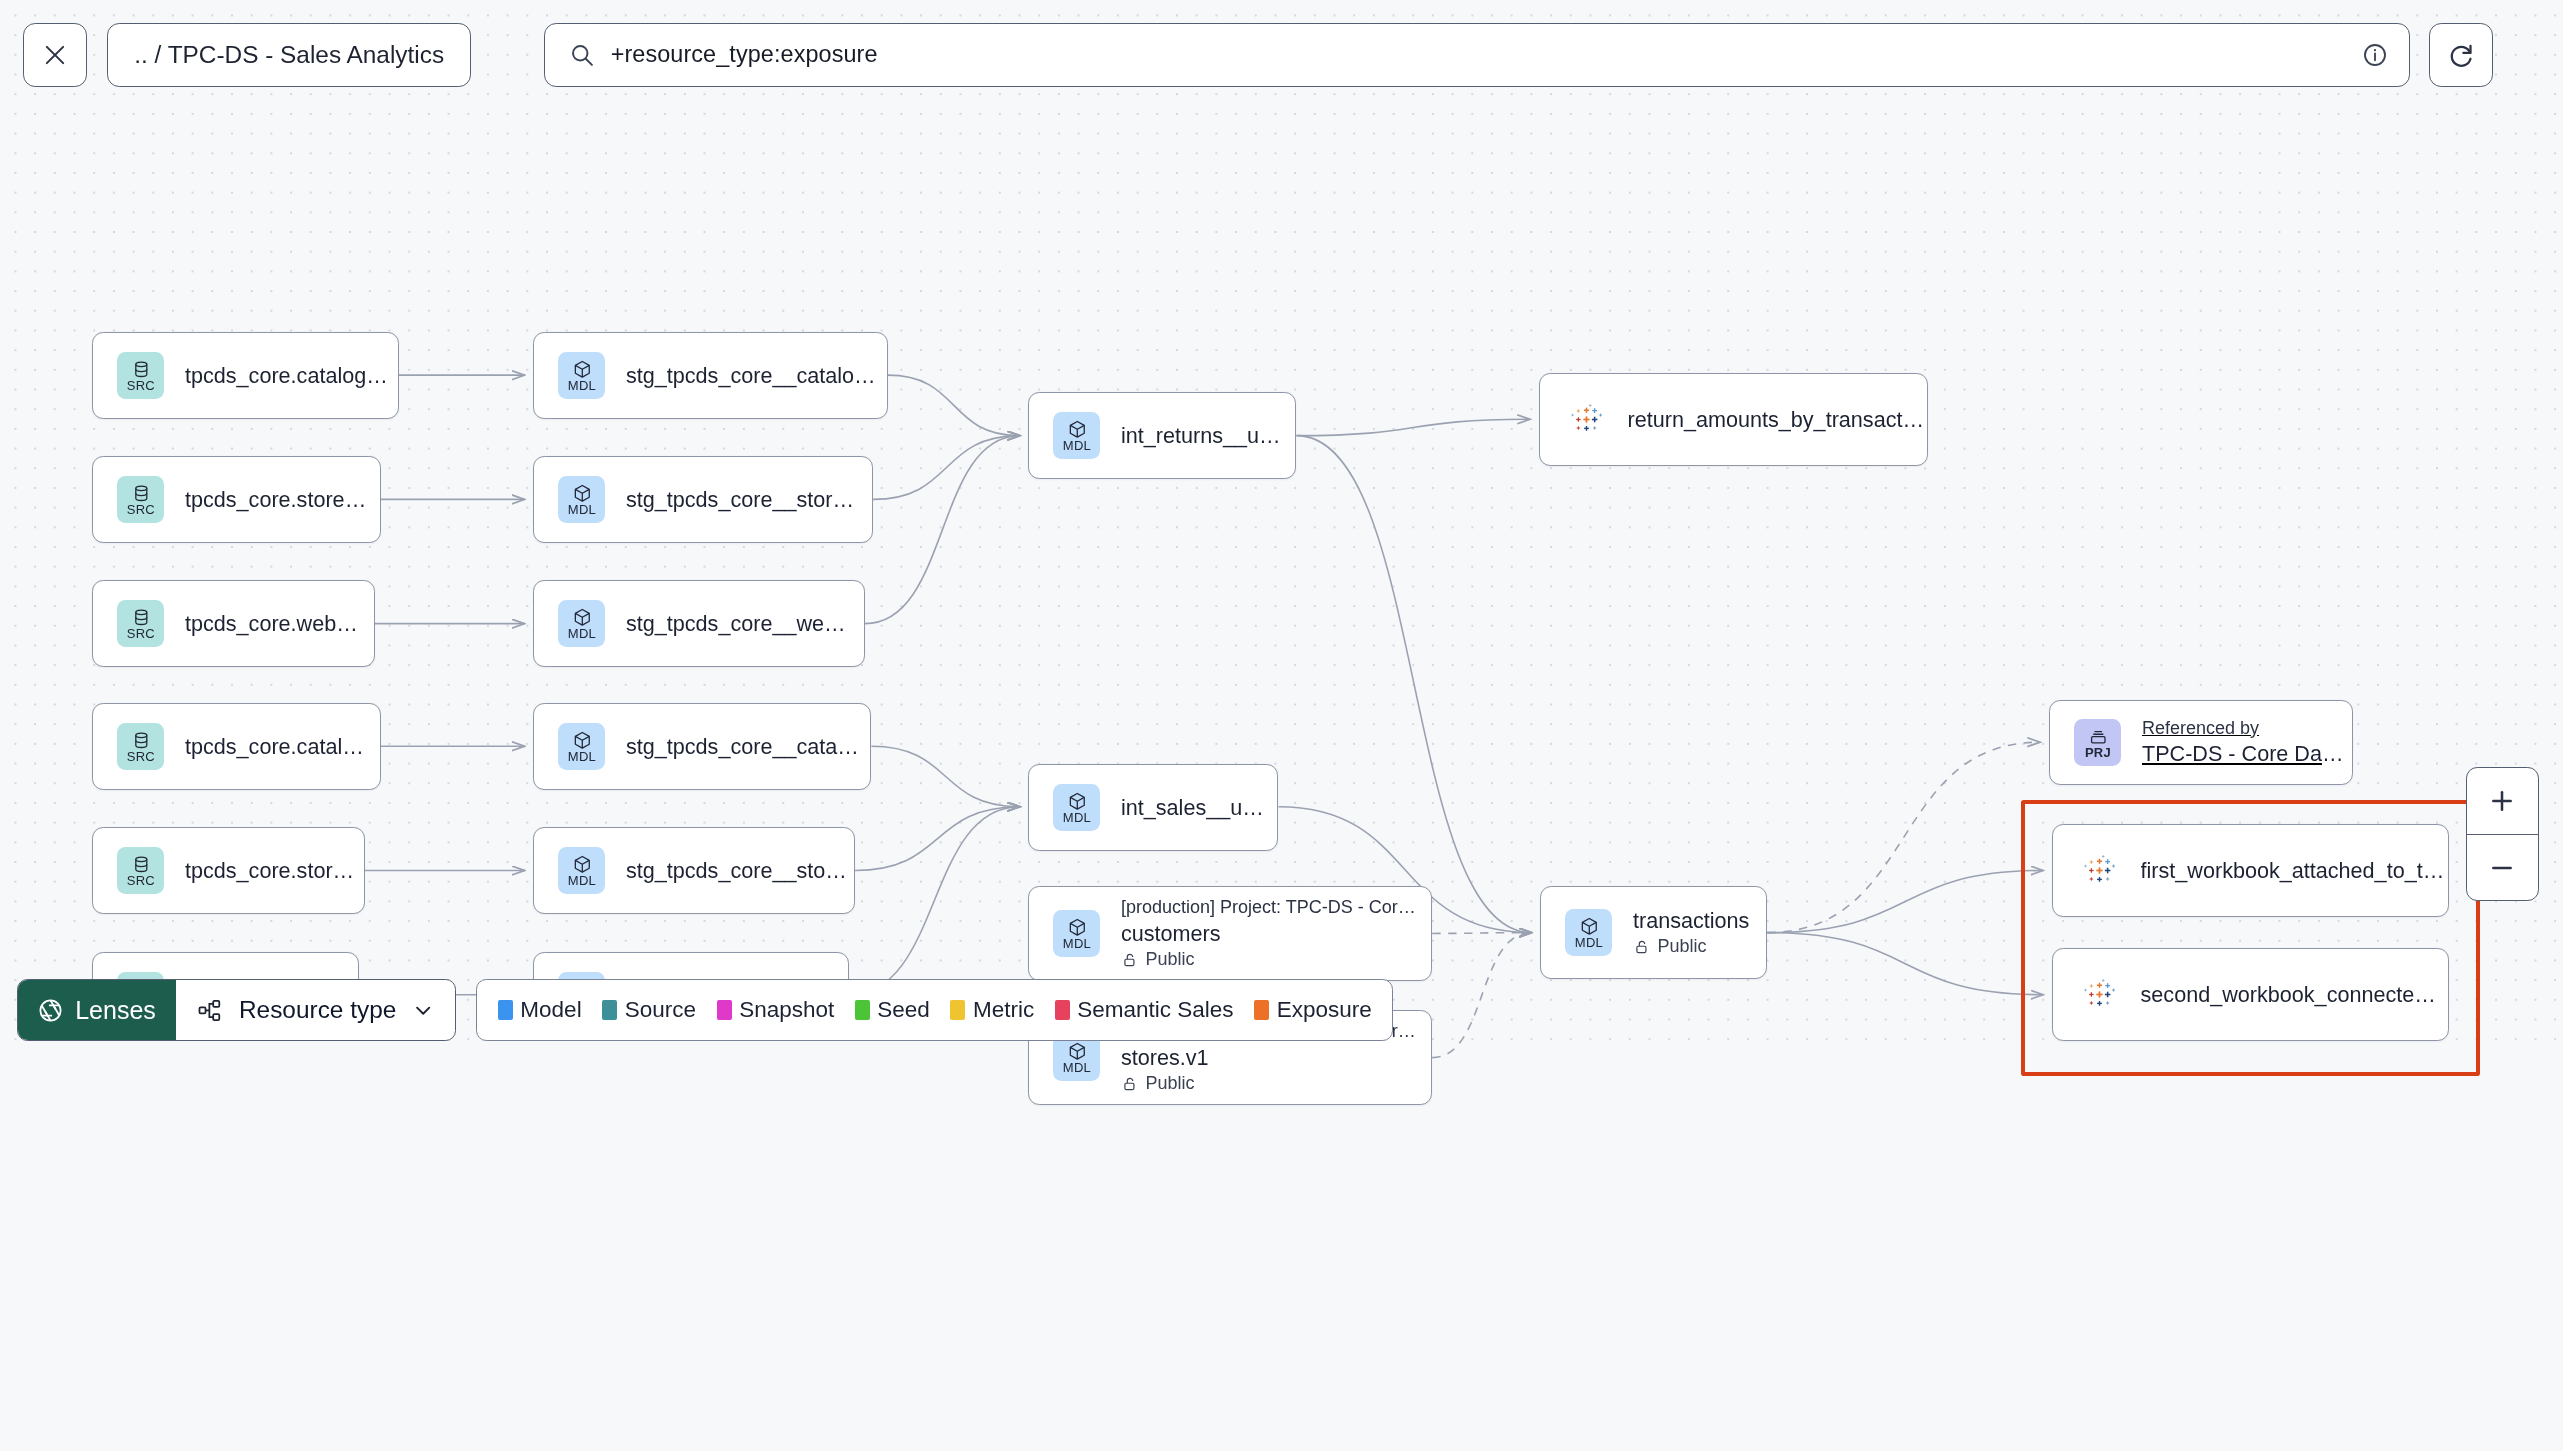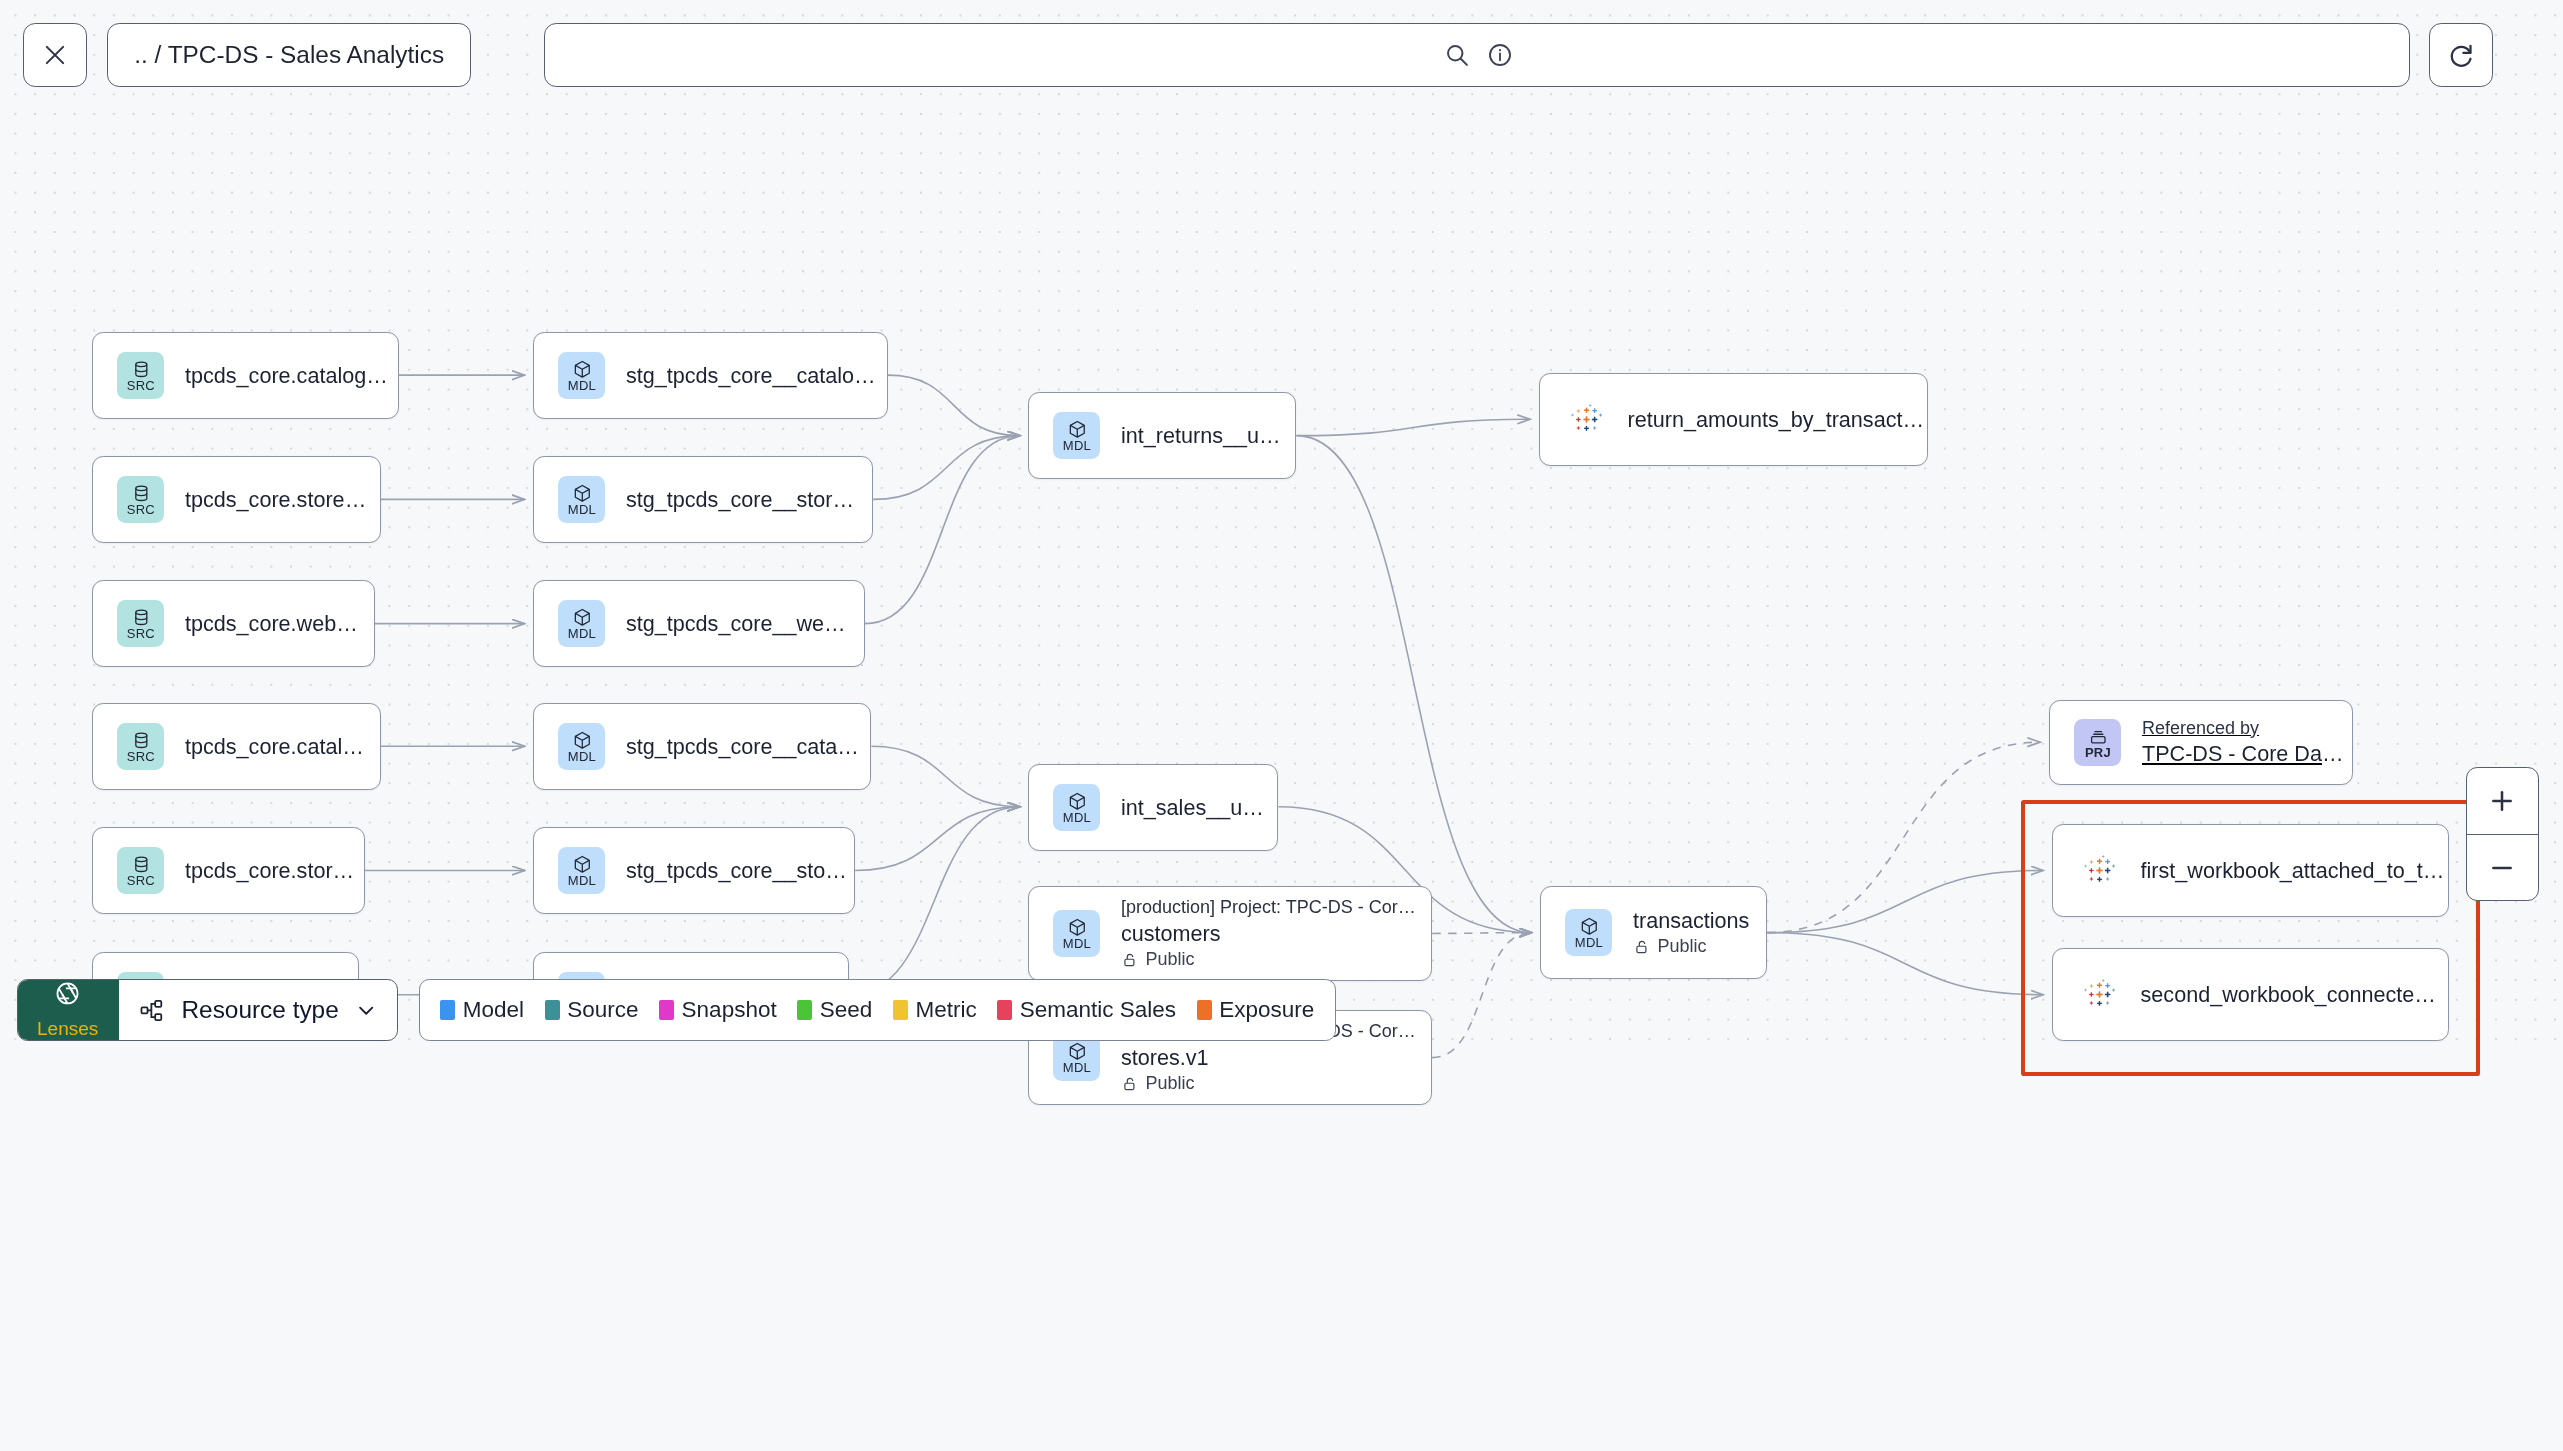--- a/index.html
+++ b/index.html
@@ -125,25 +125,24 @@
   }
   .lens-group {
     display: flex; align-items: stretch;
     height: 62px;
     border-radius: 10.3px;
     overflow: hidden;
     border: 1.5px solid #545e70;
     background: #fff;
   }
   .lens-left {
-    background: #1d5d4e; color: #eab308;
+    background: #1d5d4e; color: #ffffff;
     display: flex; align-items: center; gap: 11.2px;
     padding: 0 20.6px 0 19px;
-    font-size: 19px;
-    flex-direction: column;
+    font-size: 25px;
   }
   .lens-right {
     display: flex; align-items: center; gap: 15px;
     padding: 0 19px 0 20.6px;
     font-size: 24.4px; color: #0f172a;
   }
   .legend {
     height: 62px;
     border: 1.5px solid #7b8396;
     border-radius: 10.3px;
@@ -186,20 +185,21 @@
 
     <div class="tb-btn crumb-btn">
       <span>.. / TPC-DS - Sales Analytics</span>
     </div>
 
     <div class="tb-btn searchbar">
       <svg class="icon-svg" width="28" height="28" viewBox="0 0 24 24" fill="none" stroke="#3b4354" stroke-width="1.7" stroke-linecap="round">
         <circle cx="10.5" cy="10.5" r="6.2"></circle>
           <line x1="15.2" y1="15.2" x2="20.5" y2="20.5"></line>
       </svg>
+      <span class="search-input-text" placeholder="Search">+resource_type:exposure</span>
       <svg class="icon-svg" width="28" height="28" viewBox="0 0 24 24" fill="none" stroke="#3b4354" stroke-width="1.6">
         <circle cx="12" cy="12" r="8.6"></circle>
         <circle cx="12" cy="7.9" r="0.95" fill="#3b4354" stroke="none"></circle>
         <line x1="12" y1="10.6" x2="12" y2="16.6" stroke-linecap="round"></line>
       </svg>
     </div>
 
     <div class="tb-btn refresh-btn">
       <svg class="icon-svg" width="30" height="30" viewBox="0 0 24 24" fill="none" stroke="#2b3243" stroke-width="1.8" stroke-linecap="round" stroke-linejoin="round">
         <path d="M19.3 10.2A7.6 7.6 0 1 0 19.6 15"></path>

